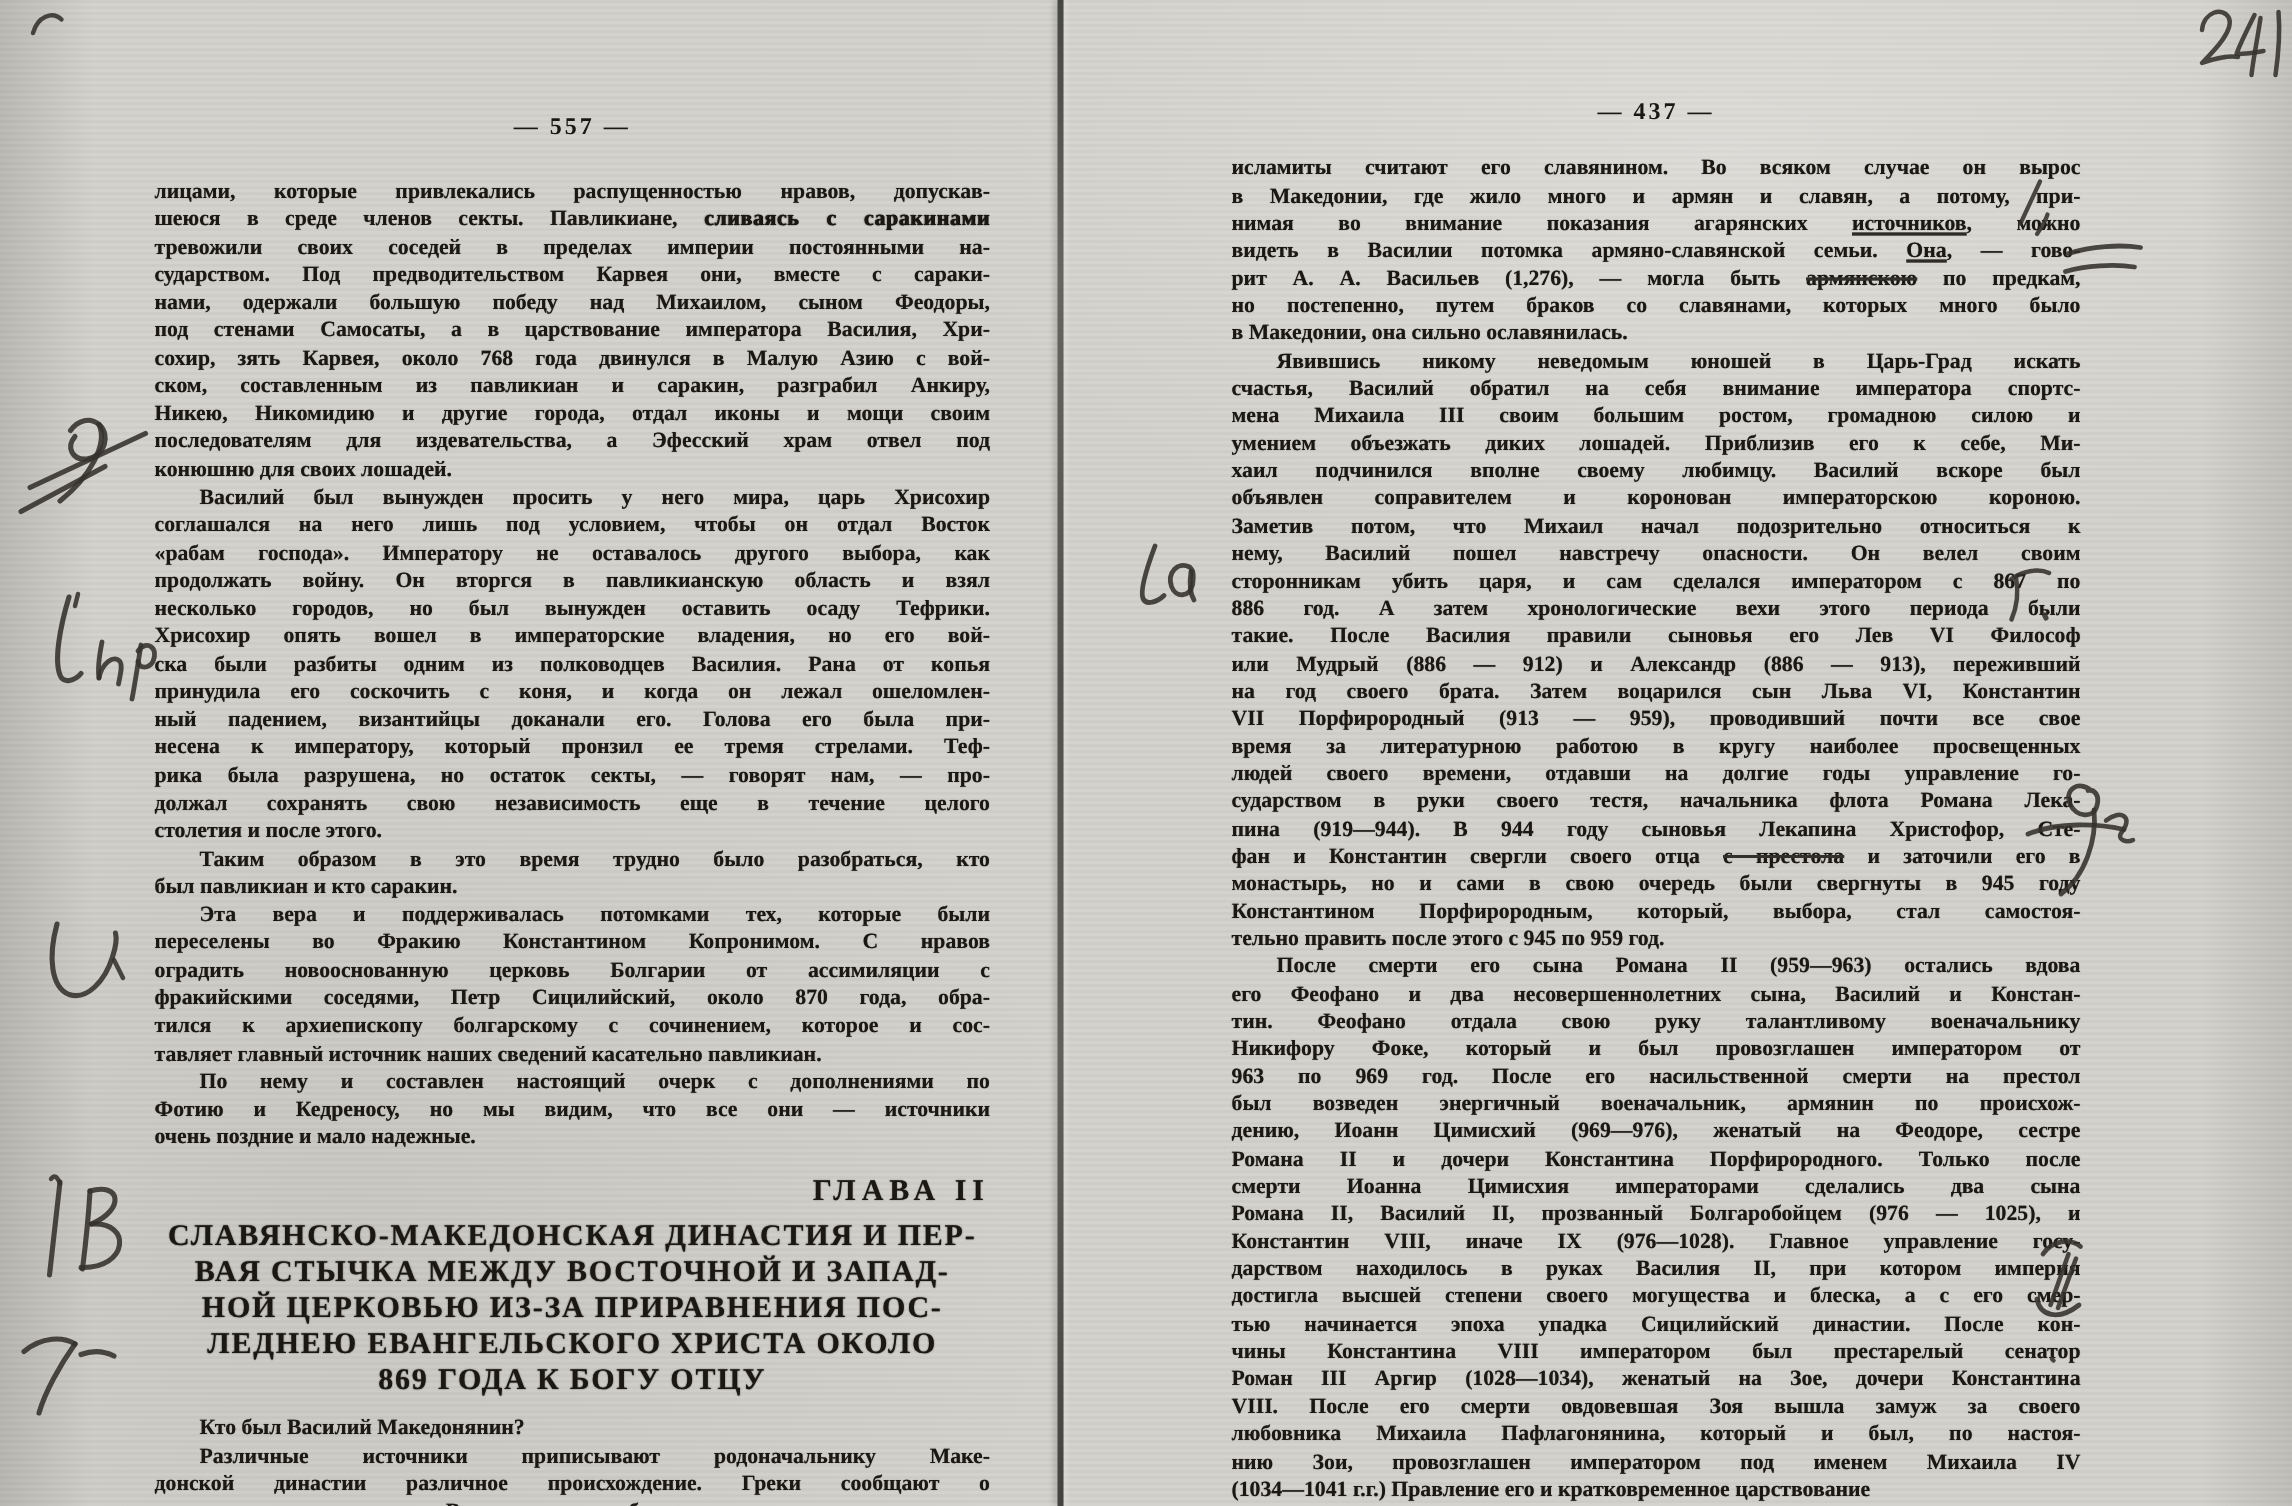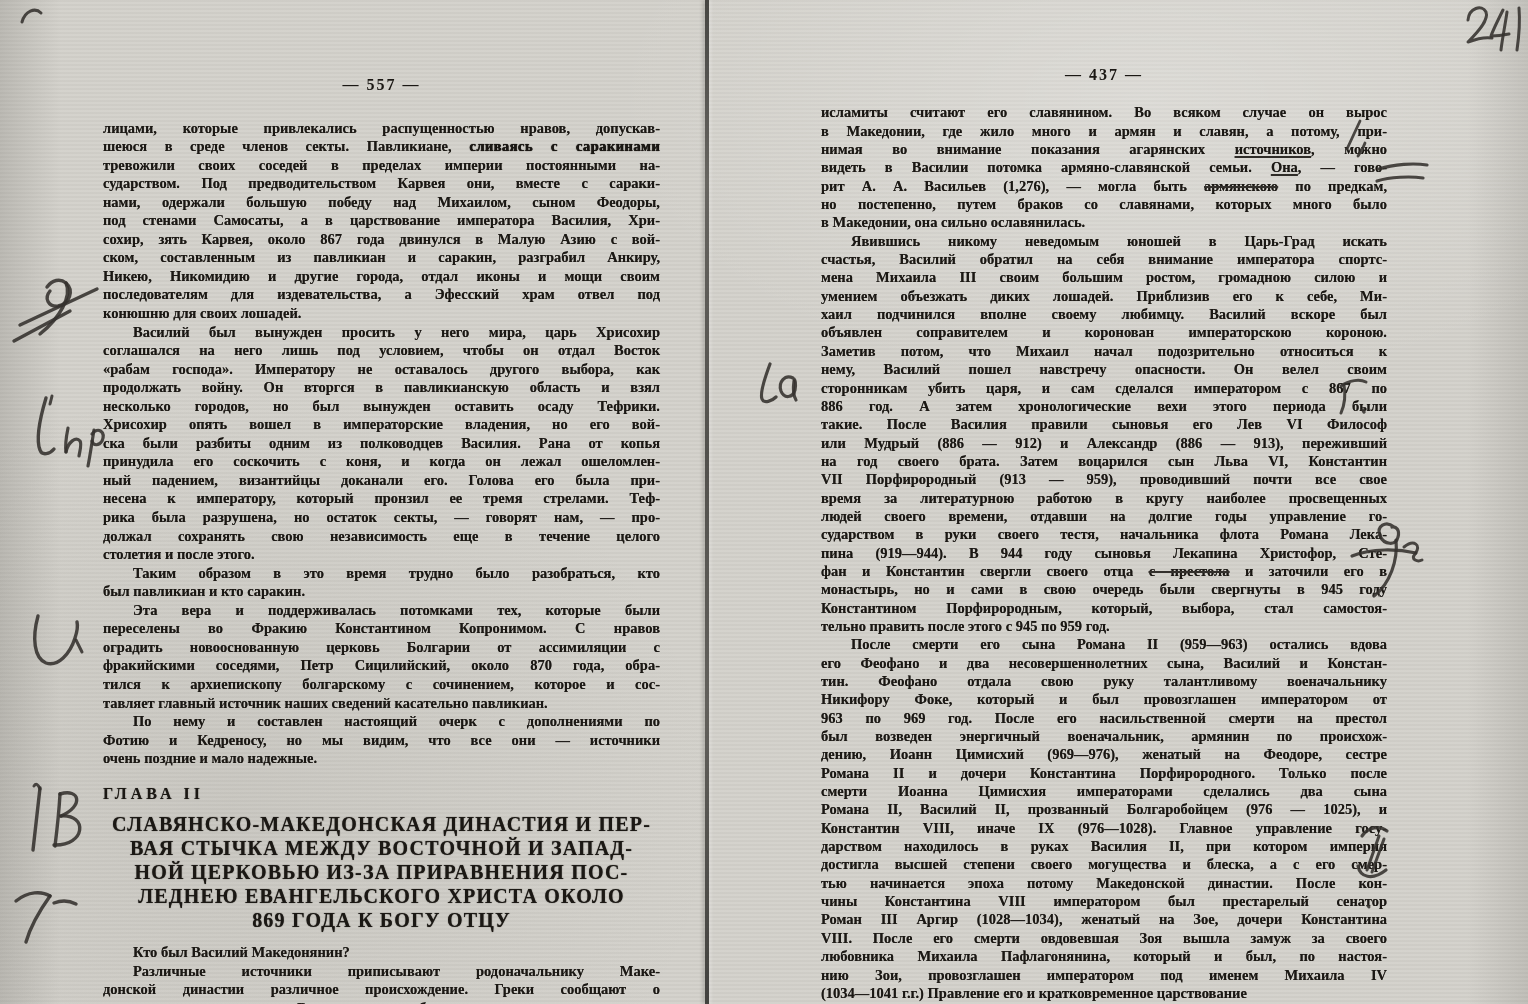--- a/index.html
+++ b/index.html
@@ -33,21 +33,21 @@
     text-align:justify; text-align-last:justify;
     text-shadow:0 0 .6px rgba(25,22,18,.65);
   }
   .line.first { text-indent:30px; }
   .para.no-indent .line.first { text-indent:0; }
   .line.last { text-align-last:left; }
   b { letter-spacing:.45px; text-shadow:0 0 1.1px #14110e, .5px 0 0 #14110e; }
   s { text-decoration:line-through; text-decoration-color:#33302c; text-decoration-thickness:2.2px; }
   u { text-decoration:underline; text-decoration-color:#2f2c28; text-decoration-thickness:2.4px; text-underline-offset:2px; }
   .chapter-heading {
-    text-align:left; font-size:16px; letter-spacing:4px;
+    text-align:right; font-size:20px; letter-spacing:4px;
     margin-top:17px; margin-bottom:9px;
     text-shadow:0 0 .8px rgba(25,22,18,.7);
   }
   .title { margin-bottom:11px; }
   .title-line {
     white-space:nowrap; text-align:center; text-align-last:center;
     font-size:20px; line-height:24px; letter-spacing:1.2px;
     text-shadow:0 0 1px rgba(20,17,14,.8);
   }
   .marks { position:absolute; left:0; top:0; width:1528px; height:1004px; pointer-events:none; }
@@ -63,21 +63,21 @@
   <div class="col col-left">
     <div class="pagenum">— 557 —</div>
 
     <div class="para no-indent">
         <div class="line first">лицами, которые привлекались распущенностью нравов, допускав-</div>
         <div class="line">шеюся в среде членов секты. Павликиане, <b>сливаясь с саракинами</b></div>
         <div class="line">тревожили своих соседей в пределах империи постоянными на-</div>
         <div class="line">сударством. Под предводительством Карвея они, вместе с сараки-</div>
         <div class="line">нами, одержали большую победу над Михаилом, сыном Феодоры,</div>
         <div class="line">под стенами Самосаты, а в царствование императора Василия, Хри-</div>
-        <div class="line">сохир, зять Карвея, около 867 года двинулся в Малую Азию с вой-</div>
+        <div class="line">сохир, зять Карвея, около 768 года двинулся в Малую Азию с вой-</div>
         <div class="line">ском, составленным из павликиан и саракин, разграбил Анкиру,</div>
         <div class="line">Никею, Никомидию и другие города, отдал иконы и мощи своим</div>
         <div class="line">последователям для издевательства, а Эфесский храм отвел под</div>
         <div class="line last">конюшню для своих лошадей.</div>
       </div>
     <div class="para">
         <div class="line first">Василий был вынужден просить у него мира, царь Хрисохир</div>
         <div class="line">соглашался на него лишь под условием, чтобы он отдал Восток</div>
         <div class="line">«рабам господа». Императору не оставалось другого выбора, как</div>
         <div class="line">продолжать войну. Он вторгся в павликианскую область и взял</div>
@@ -172,21 +172,21 @@
         <div class="line">Никифору Фоке, который и был провозглашен императором от</div>
         <div class="line">963 по 969 год. После его насильственной смерти на престол</div>
         <div class="line">был возведен энергичный военачальник, армянин по происхож-</div>
         <div class="line">дению, Иоанн Цимисхий (969—976), женатый на Феодоре, сестре</div>
         <div class="line">Романа II и дочери Константина Порфирородного. Только после</div>
         <div class="line">смерти Иоанна Цимисхия императорами сделались два сына</div>
         <div class="line">Романа II, Василий II, прозванный Болгаробойцем (976 — 1025), и</div>
         <div class="line">Константин VIII, иначе IX (976—1028). Главное управление госу-</div>
         <div class="line">дарством находилось в руках Василия II, при котором империя</div>
         <div class="line">достигла высшей степени своего могущества и блеска, а с его смер-</div>
-        <div class="line">тью начинается эпоха потому Македонской династии. После кон-</div>
+        <div class="line">тью начинается эпоха упадка Сицилийский династии. После кон-</div>
         <div class="line">чины Константина VIII императором был престарелый сенатор</div>
         <div class="line">Роман III Аргир (1028—1034), женатый на Зое, дочери Константина</div>
         <div class="line">VIII. После его смерти овдовевшая Зоя вышла замуж за своего</div>
         <div class="line">любовника Михаила Пафлагонянина, который и был, по настоя-</div>
         <div class="line">нию Зои, провозглашен императором под именем Михаила IV</div>
         <div class="line last">(1034—1041 г.г.) Правление его и кратковременное царствование</div>
       </div>
   </div>
 
   <svg class="marks" viewBox="0 0 1528 1004" xmlns="http://www.w3.org/2000/svg">

